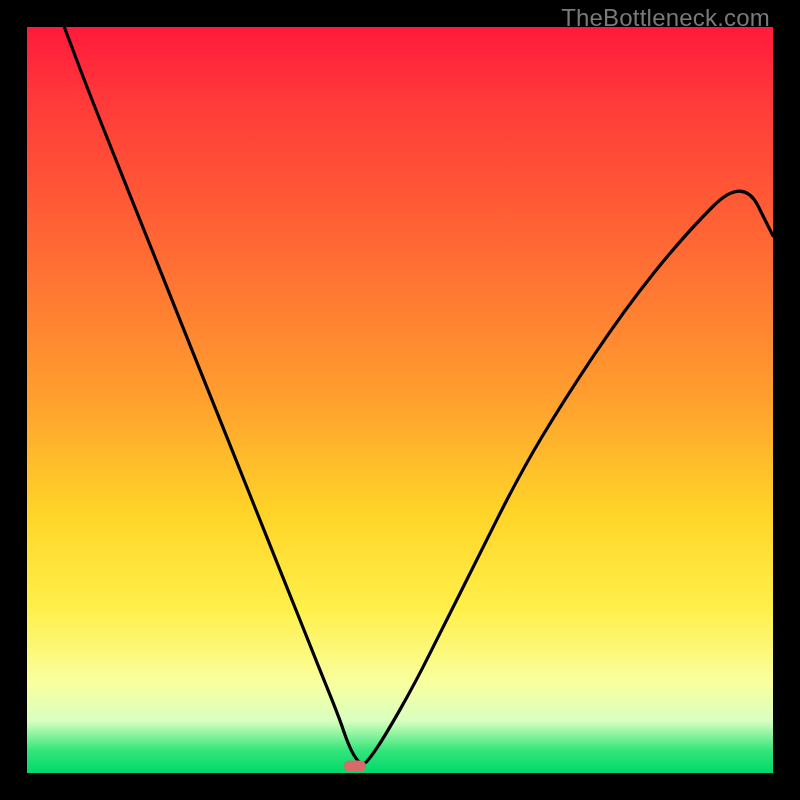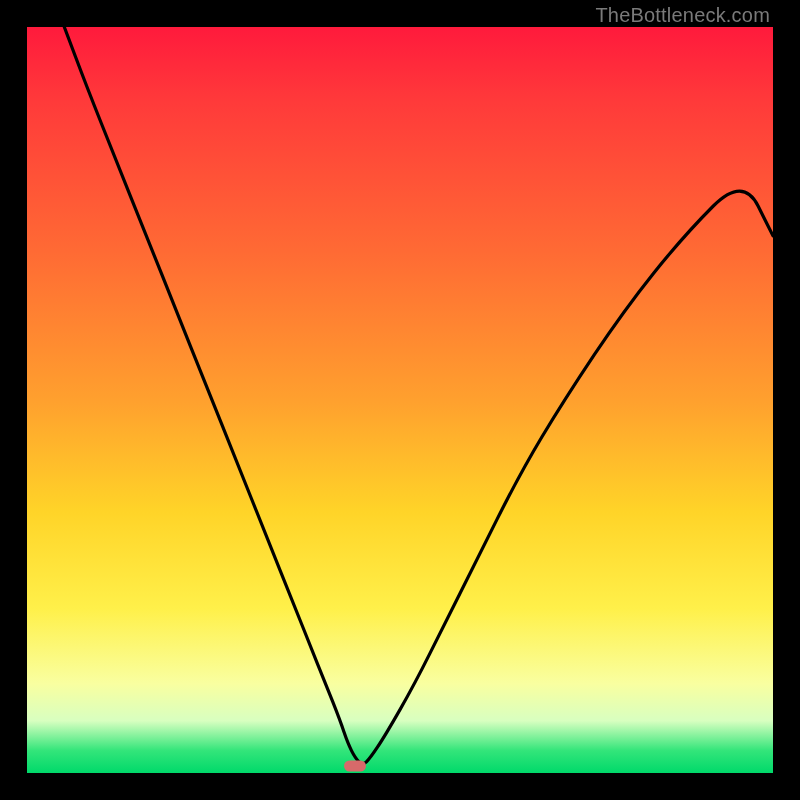--- a/index.html
+++ b/index.html
@@ -35,21 +35,21 @@
       #d8ffc0 93%,
       #33e57a 97%,
       #00d96a 100%
     );
   }
   .watermark {
     position: absolute;
     top: 4px;
     right: 30px;
     color: #7a7a7a;
-    font-size: 20px;
+    font-size: 24px;
     font-weight: 500;
     letter-spacing: 0.2px;
     user-select: none;
   }
   svg.curve {
     position: absolute;
     left: 0;
     top: 0;
     width: 746px;
     height: 746px;

